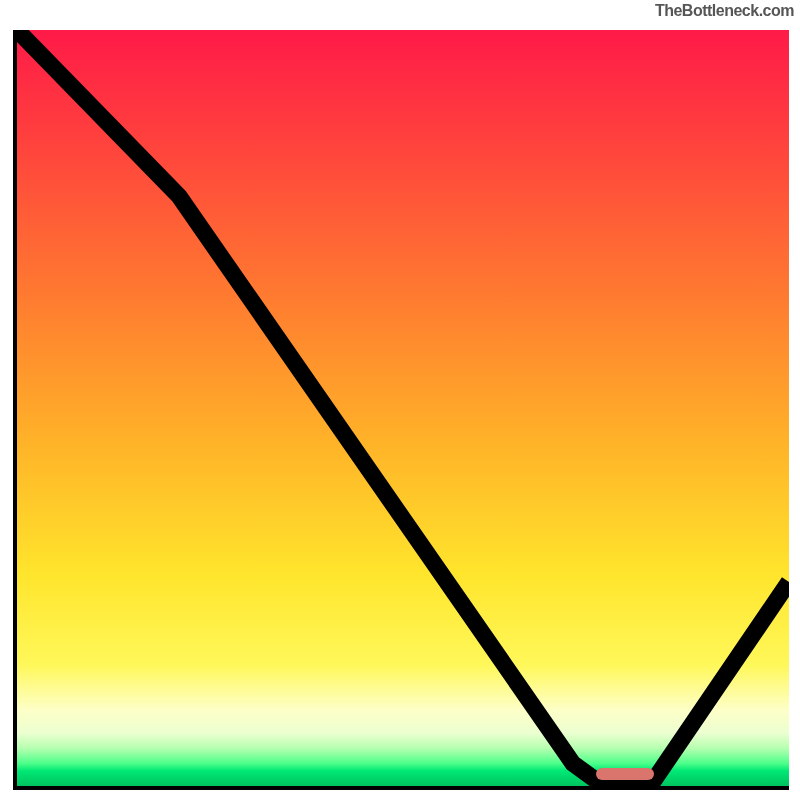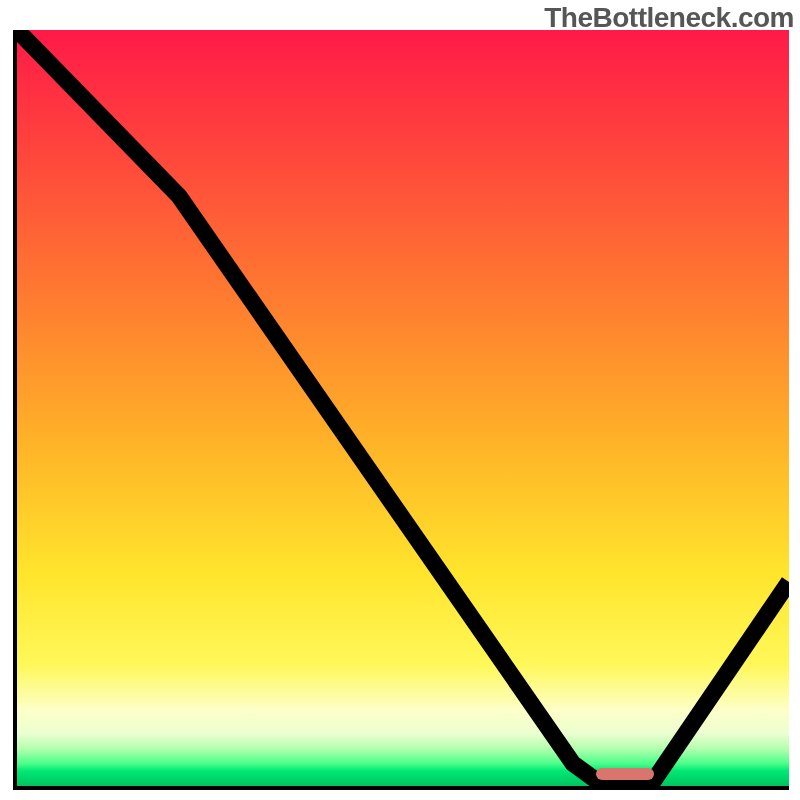--- a/index.html
+++ b/index.html
@@ -7,21 +7,21 @@
   .frame {
     position: relative;
     width: 800px;
     height: 800px;
   }
   .watermark {
     position: absolute;
     top: 2px;
     right: 6px;
     font-family: Arial, Helvetica, sans-serif;
-    font-size: 28px;
+    font-size: 16px;
     font-weight: bold;
     color: #565656;
     letter-spacing: -0.5px;
   }
   .plot {
     position: absolute;
     left: 13px;
     top: 30px;
     width: 776px;
     height: 760px;

